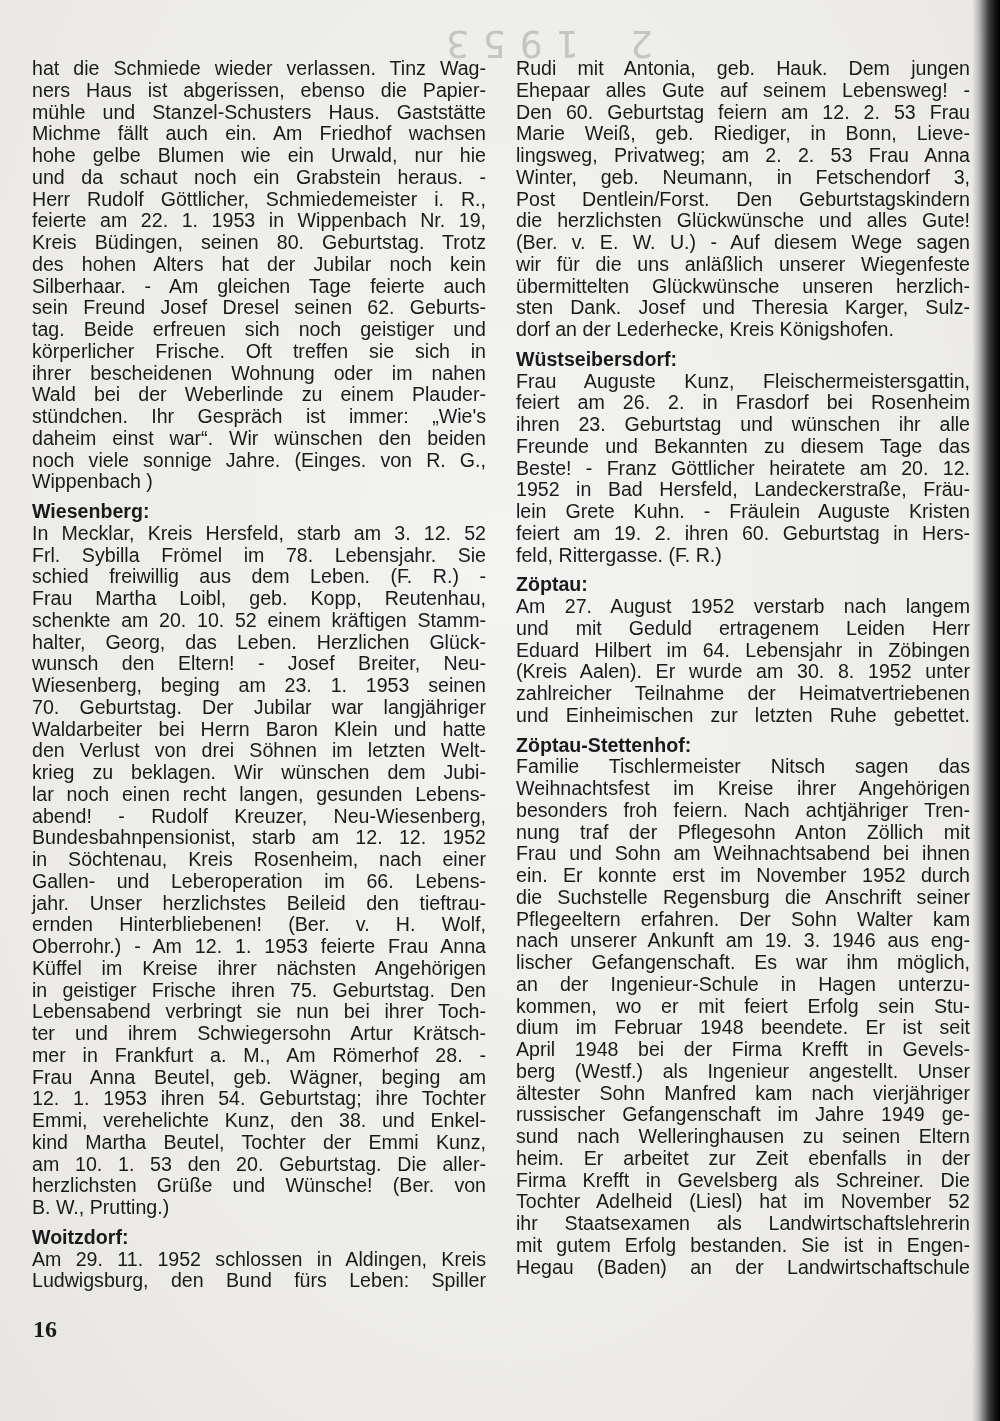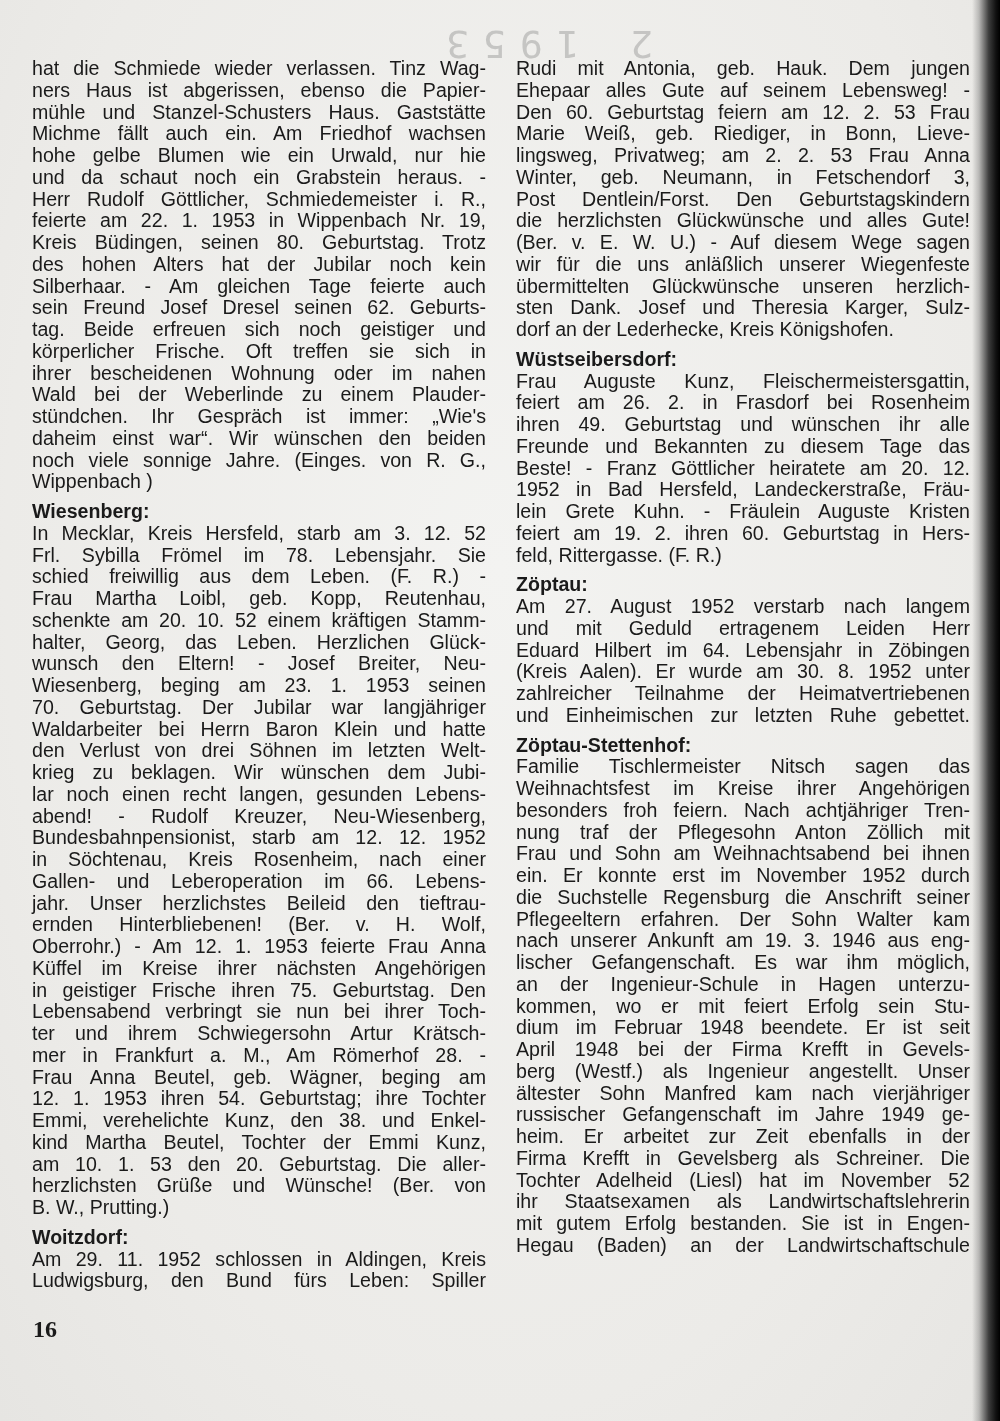--- a/index.html
+++ b/index.html
@@ -120,21 +120,21 @@
     <span class="line">Post Dentlein/Forst. Den Geburtstagskindern</span>
     <span class="line">die herzlichsten Glückwünsche und alles Gute!</span>
     <span class="line">(Ber. v. E. W. U.) - Auf diesem Wege sagen</span>
     <span class="line">wir für die uns anläßlich unserer Wiegenfeste</span>
     <span class="line">übermittelten Glückwünsche unseren herzlich-</span>
     <span class="line">sten Dank. Josef und Theresia Karger, Sulz-</span>
     <span class="line last">dorf an der Lederhecke, Kreis Königshofen.</span>
     <span class="heading">Wüstseibersdorf:</span>
     <span class="line">Frau Auguste Kunz, Fleischermeistersgattin,</span>
     <span class="line">feiert am 26. 2. in Frasdorf bei Rosenheim</span>
-    <span class="line">ihren 49. Geburtstag und wünschen ihr alle</span>
+    <span class="line">ihren 23. Geburtstag und wünschen ihr alle</span>
     <span class="line">Freunde und Bekannten zu diesem Tage das</span>
     <span class="line">Beste! - Franz Göttlicher heiratete am 20. 12.</span>
     <span class="line">1952 in Bad Hersfeld, Landeckerstraße, Fräu-</span>
     <span class="line">lein Grete Kuhn. - Fräulein Auguste Kristen</span>
     <span class="line">feiert am 19. 2. ihren 60. Geburtstag in Hers-</span>
     <span class="line last">feld, Rittergasse. (F. R.)</span>
     <span class="heading">Zöptau:</span>
     <span class="line">Am 27. August 1952 verstarb nach langem</span>
     <span class="line">und mit Geduld ertragenem Leiden Herr</span>
     <span class="line">Eduard Hilbert im 64. Lebensjahr in Zöbingen</span>
@@ -152,20 +152,21 @@
     <span class="line">Pflegeeltern erfahren. Der Sohn Walter kam</span>
     <span class="line">nach unserer Ankunft am 19. 3. 1946 aus eng-</span>
     <span class="line">lischer Gefangenschaft. Es war ihm möglich,</span>
     <span class="line">an der Ingenieur-Schule in Hagen unterzu-</span>
     <span class="line">kommen, wo er mit feiert Erfolg sein Stu-</span>
     <span class="line">dium im Februar 1948 beendete. Er ist seit</span>
     <span class="line">April 1948 bei der Firma Krefft in Gevels-</span>
     <span class="line">berg (Westf.) als Ingenieur angestellt. Unser</span>
     <span class="line">ältester Sohn Manfred kam nach vierjähriger</span>
     <span class="line">russischer Gefangenschaft im Jahre 1949 ge-</span>
+    <span class="line">sund nach Welleringhausen zu seinen Eltern</span>
     <span class="line">heim. Er arbeitet zur Zeit ebenfalls in der</span>
     <span class="line">Firma Krefft in Gevelsberg als Schreiner. Die</span>
     <span class="line">Tochter Adelheid (Liesl) hat im November 52</span>
     <span class="line">ihr Staatsexamen als Landwirtschaftslehrerin</span>
     <span class="line">mit gutem Erfolg bestanden. Sie ist in Engen-</span>
     <span class="line">Hegau (Baden) an der Landwirtschaftschule</span>
   </div>
 
 <div class="page-number">16</div>
 

